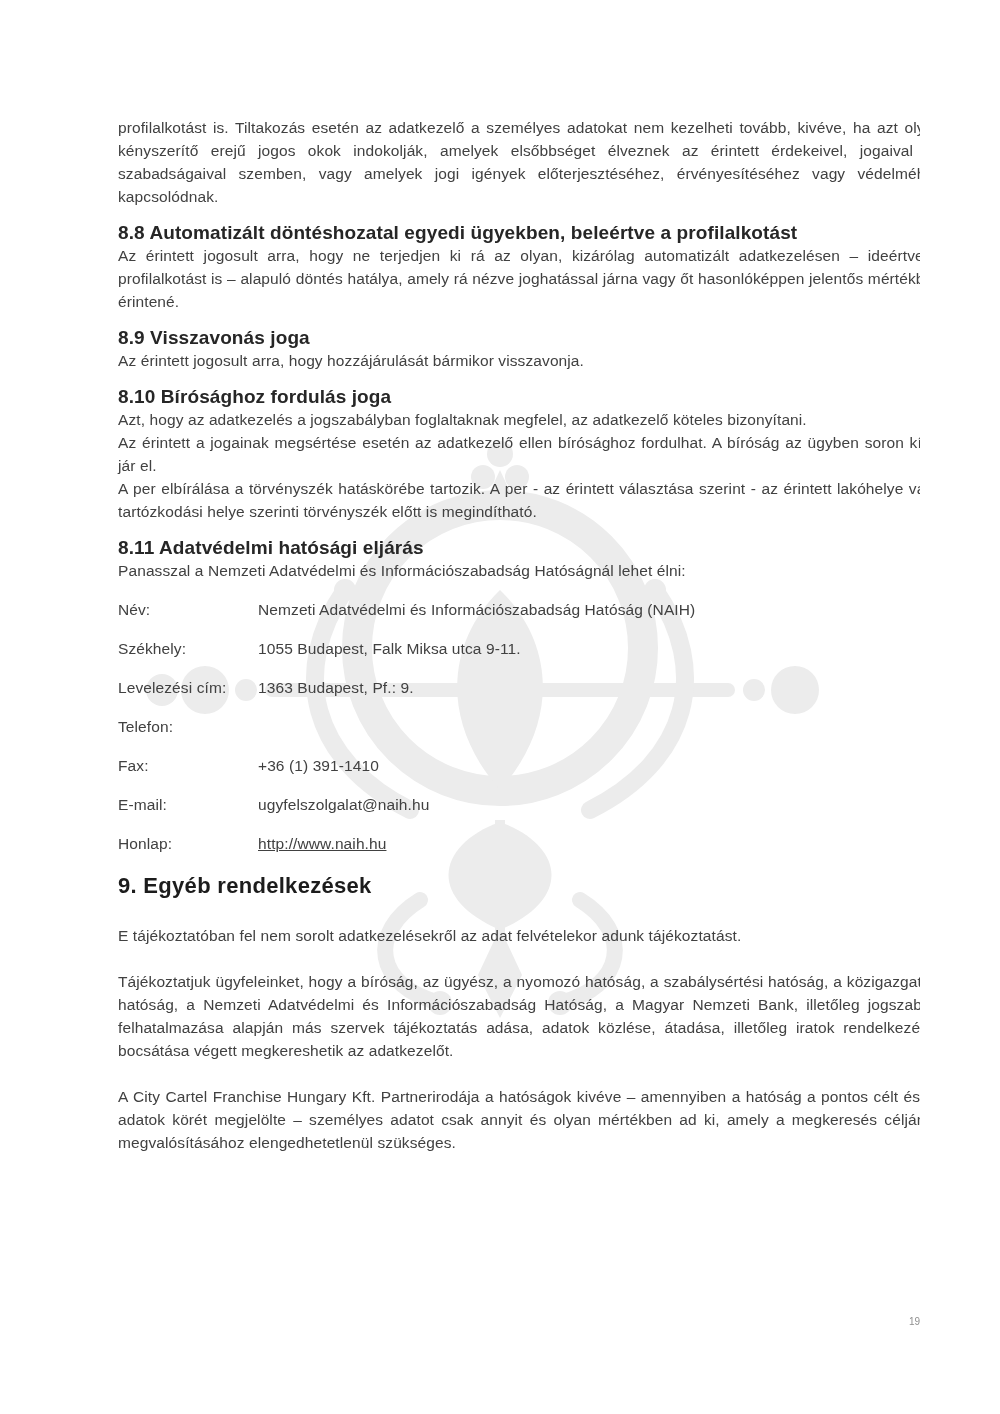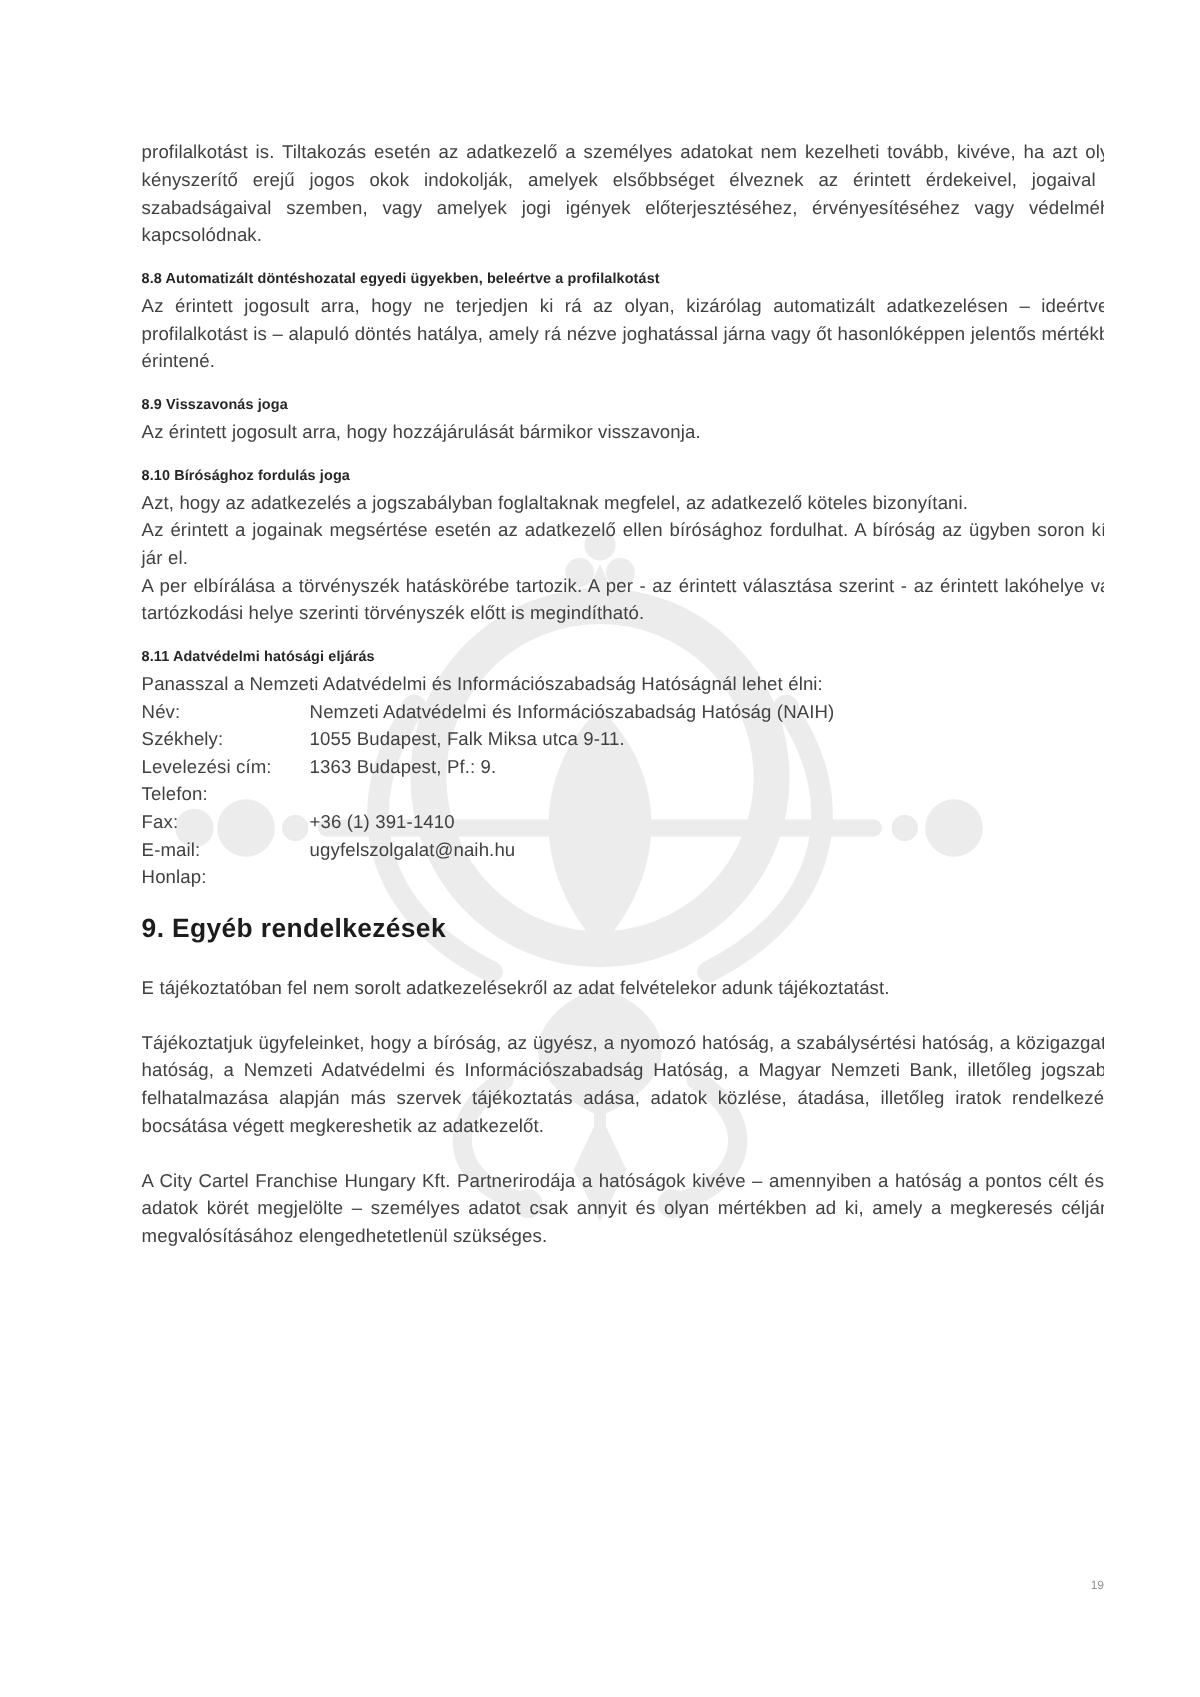--- a/index.html
+++ b/index.html
@@ -8,24 +8,24 @@
     font-family:"Liberation Sans", sans-serif; overflow:hidden;
   }
   .watermark { position:absolute; left:140px; top:430px; z-index:0; }
   .content {
     position:absolute; left:118px; top:116px; width:824px; z-index:1;
     font-size:15.5px; line-height:23px; color:#414141; letter-spacing:0.1px;
   }
   p { margin:0; }
   .just { text-align:justify; text-align-last:left; }
   .sec-heading {
-    font-size:12px; line-height:23px; font-weight:bold; color:#262626;
+    font-size:19px; line-height:23px; font-weight:bold; color:#262626;
     margin:13px 0 0 0;
   }
-  .contact-row { display:flex; }
+  .contact-row { display:flex;margin-top:16px; }
   .contact-label { flex:0 0 140px; }
   .contact-value { flex:1 1 auto; }
   .contact-value.indented { padding-left:7px; }
   .link { text-decoration:underline; color:#414141; cursor:pointer; }
   .big-heading {
     font-size:22px; line-height:27px; font-weight:bold; color:#1c1c1c;
     letter-spacing:0.3px; margin:17px 0 25px 0;
   }
   .spaced { margin-top:23px; }
   .page-number {
@@ -111,20 +111,21 @@
     <div class="contact-row">
       <span class="contact-label">Fax:</span>
       <span class="contact-value">+36 (1) 391-1410</span>
     </div>
     <div class="contact-row">
       <span class="contact-label">E-mail:</span>
       <span class="contact-value">ugyfelszolgalat@naih.hu</span>
     </div>
     <div class="contact-row">
       <span class="contact-label">Honlap:</span>
+      <span class="contact-value link">http://www.naih.hu</span>
     </div>
 
     <h2 class="big-heading">9. Egyéb rendelkezések</h2>
     <p>E tájékoztatóban fel nem sorolt adatkezelésekről az adat felvételekor adunk tájékoztatást.</p>
     <p class="just spaced">Tájékoztatjuk ügyfeleinket, hogy a bíróság, az ügyész, a nyomozó hatóság, a szabálysértési hatóság, a közigazgatási hatóság, a Nemzeti Adatvédelmi és Információszabadság Hatóság, a Magyar Nemzeti Bank, illetőleg jogszabály felhatalmazása alapján más szervek tájékoztatás adása, adatok közlése, átadása, illetőleg iratok rendelkezésre bocsátása végett megkereshetik az adatkezelőt.</p>
     <p class="just spaced">A City Cartel Franchise Hungary Kft. Partnerirodája a hatóságok kivéve – amennyiben a hatóság a pontos célt és az adatok körét megjelölte – személyes adatot csak annyit és olyan mértékben ad ki, amely a megkeresés céljának megvalósításához elengedhetetlenül szükséges.</p>
 
   </div>
 
   <div class="page-number">19</div>

